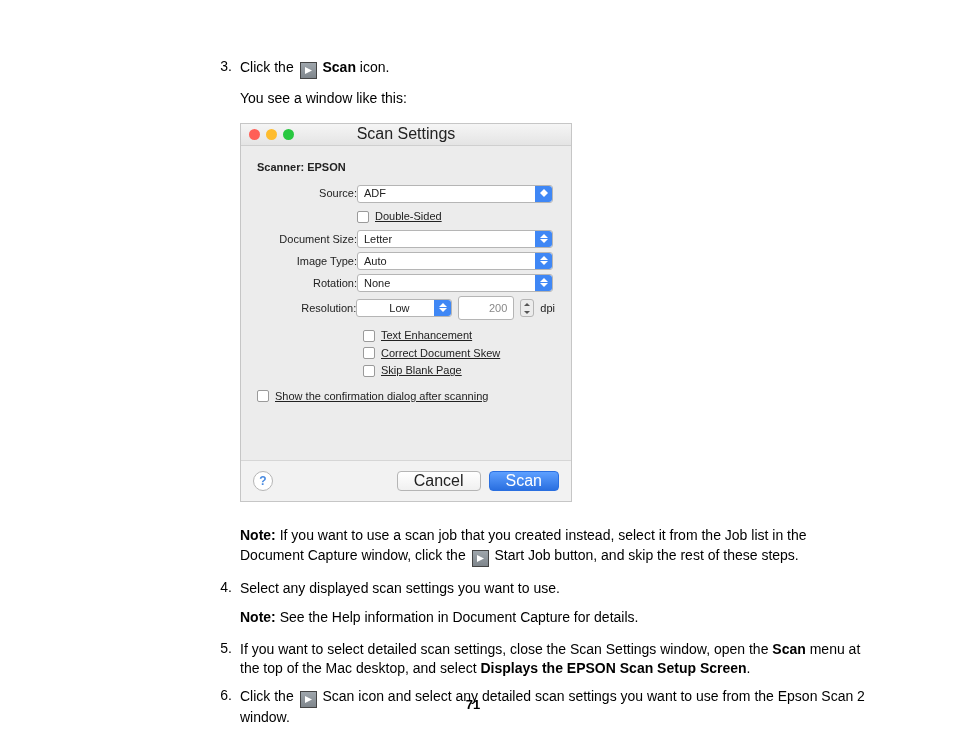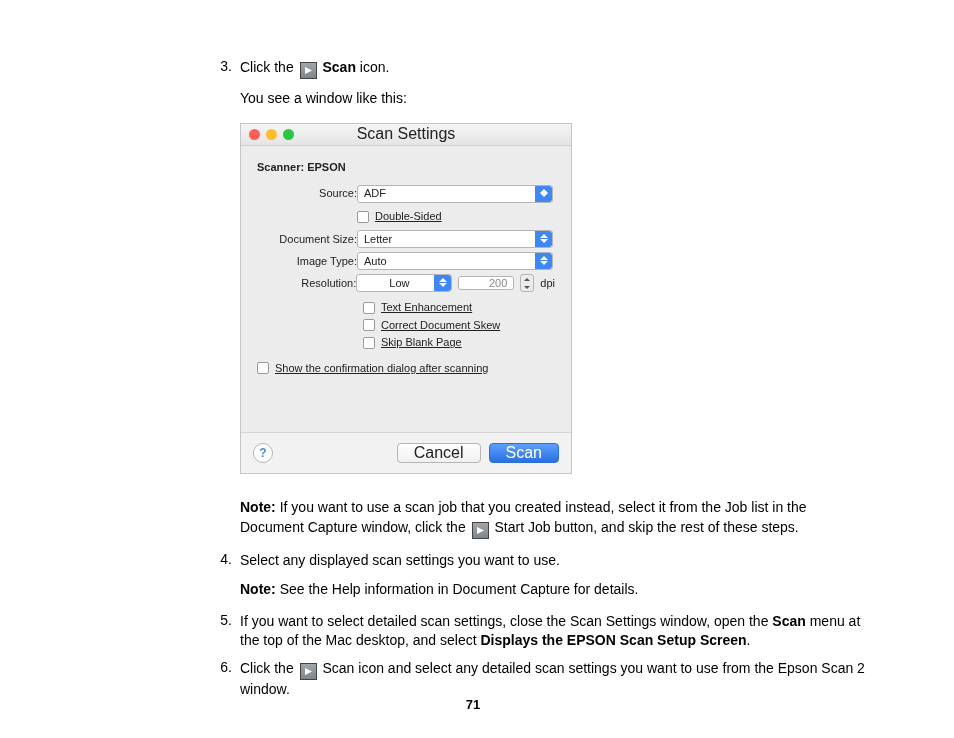--- a/index.html
+++ b/index.html
@@ -150,21 +150,21 @@
     border-radius: 2px;
     background: #fff;
     margin-right: 6px;
     flex: 0 0 12px;
   }
   .dpi-box {
     display: flex; align-items: center; gap: 6px;
     margin-left: 6px;
   }
   .num-field {
-    width: 56px; height: 14px;
+    width: 56px; height: 24px;
     border: 1px solid #b5b5b5;
     border-radius: 3px;
     background:#fff;
     display:flex;align-items:center;justify-content:flex-end;
     padding: 0 6px; font-size: 11px; color:#888;
   }
   .stepper {
     width: 14px; height: 18px;
     display:flex;flex-direction:column;
     border: 1px solid #b5b5b5; border-radius:3px; overflow:hidden;
@@ -282,20 +282,29 @@
             <div class="form-row">
               <div class="form-label">Image Type:</div>
               <div class="form-field">
                 <div class="select full">
                   <span>Auto</span>
                   <div class="caret"></div>
                 </div>
               </div>
             </div>
 
+            <div class="form-row">
+              <div class="form-label">Rotation:</div>
+              <div class="form-field">
+                <div class="select full">
+                  <span>None</span>
+                  <div class="caret"></div>
+                </div>
+              </div>
+            </div>
 
             <div class="form-row">
               <div class="form-label">Resolution:</div>
               <div class="form-field" style="display:flex;align-items:center;">
                 <div class="select small">
                   <span>Low</span>
                   <div class="caret"></div>
                 </div>
                 <div class="dpi-box">
                   <div class="num-field">200</div>

